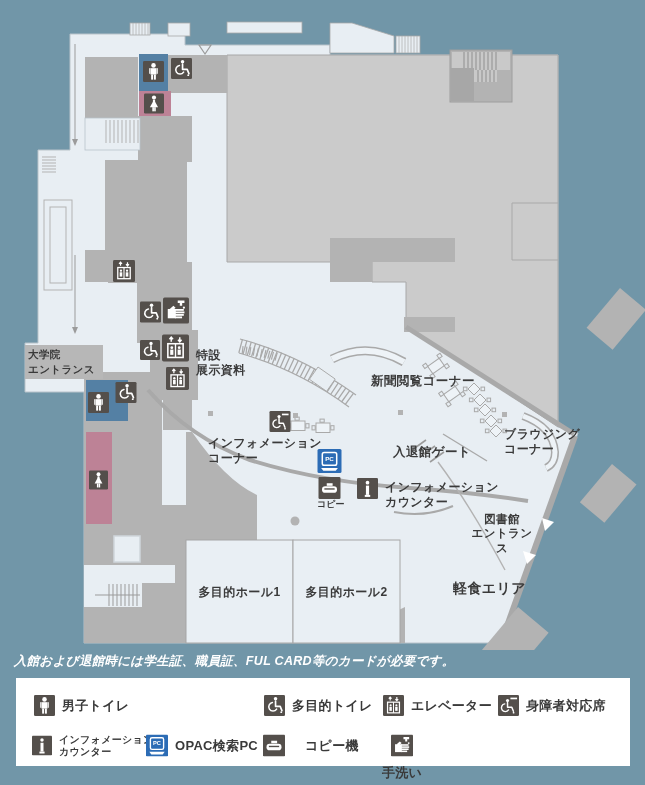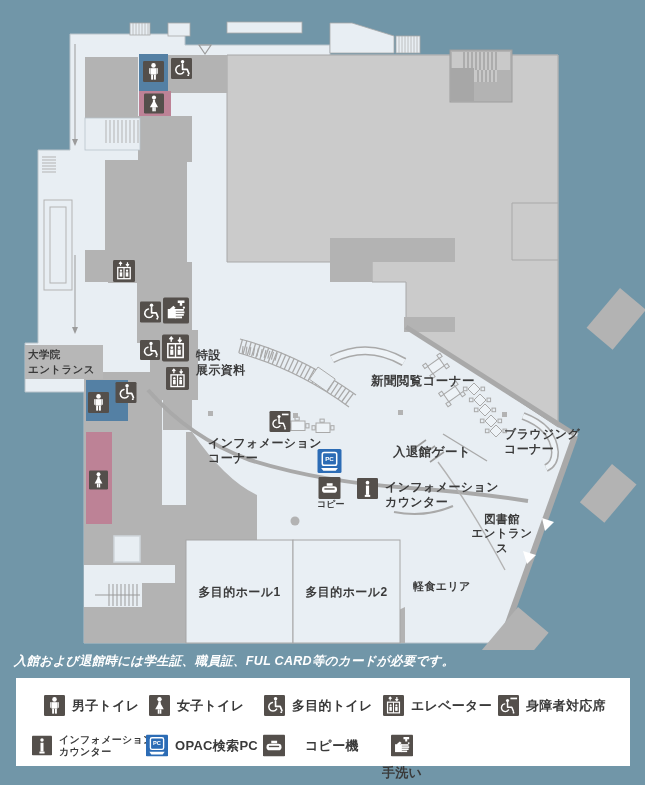--- a/index.html
+++ b/index.html
@@ -11,33 +11,33 @@
              color:#3a3a3a;white-space:pre-line;letter-spacing:.4px;}
   .ml-grad{left:25px;top:345px;width:78px;height:34px;background:#b7b7b7;
            font-size:10.5px;line-height:1.4;padding:2px 0 0 3px;box-sizing:border-box;}
   .ml-exhibit{left:196px;top:348px;}
   .ml-news{left:371px;top:374px;font-size:12.5px;}
   .ml-browse{left:504px;top:427px;}
   .ml-infocorner{left:208px;top:436px;}
   .ml-gate{left:393px;top:445px;font-size:12.5px;}
   .ml-infocounter{left:385px;top:480px;}
   .ml-libent{left:468px;top:512px;width:68px;text-align:center;font-size:11.5px;}
-  .ml-snack{left:413px;top:580px;font-size:11px;}
+  .ml-snack{left:453px;top:580px;font-size:14px;}
   .ml-hall1{left:186px;top:585px;width:107px;text-align:center;}
   .ml-hall2{left:293px;top:585px;width:107px;text-align:center;}
   .ml-copy{left:317px;top:499px;font-size:9px;letter-spacing:0;}
   .note{position:absolute;left:14px;top:653px;width:615px;color:#fff;
         font-size:12.5px;font-weight:600;letter-spacing:.3px;font-style:italic;}
   .legend{position:absolute;left:16px;top:678px;width:614px;height:88px;background:#fff;}
   .lg-item{position:absolute;display:flex;align-items:center;gap:7px;}
   .lg-item svg{position:static;flex:0 0 auto;}
   .lg-label{font-size:13px;font-weight:600;color:#3a3a3a;letter-spacing:.3px;white-space:pre-line;}
   .lg-label.small{font-size:10px;line-height:1.15;}
   
-  .lg-male{left:28px;top:16px;}   .lg-female{left:133px;top:16px;}
+  .lg-male{left:18px;top:16px;}   .lg-female{left:133px;top:16px;}
   .lg-multi{left:248px;top:16px;} .lg-elev{left:367px;top:16px;}
   .lg-seat{left:482px;top:16px;}
   
   .lg-info{left:16px;top:56px;}   .lg-opac{left:130px;top:56px;}
   .lg-copy{left:247px;top:56px;gap:20px;}  .lg-wash{left:366px;top:56px;flex-direction:column;}
 </style>
 </head>
 <body>
 
 <div class="stage" style="--bg: #7196a8;">
@@ -414,26 +414,20 @@
 
 <div class="note">入館および退館時には学生証、職員証、FUL CARD等のカードが必要です。</div>
 
 <div class="legend">
   <div class="lg-item lg-male">
     <svg width="21" height="23" viewBox="0 0 24 24">
           <use href="#icon-male"></use>
         </svg>
     <span class="lg-label">男子トイレ</span>
   </div>
-  <div class="lg-item lg-female">
-    <svg width="21" height="23" viewBox="0 0 24 24">
-          <use href="#icon-female"></use>
-        </svg>
-    <span class="lg-label">女子トイレ</span>
-  </div>
   <div class="lg-item lg-multi">
     <svg width="21" height="23" viewBox="0 0 24 24">
           <use href="#icon-wheelchair"></use>
         </svg>
     <span class="lg-label">多目的トイレ</span>
   </div>
   <div class="lg-item lg-elev">
     <svg width="21" height="23" viewBox="0 0 24 24">
           <use href="#icon-elevator"></use>
         </svg>

